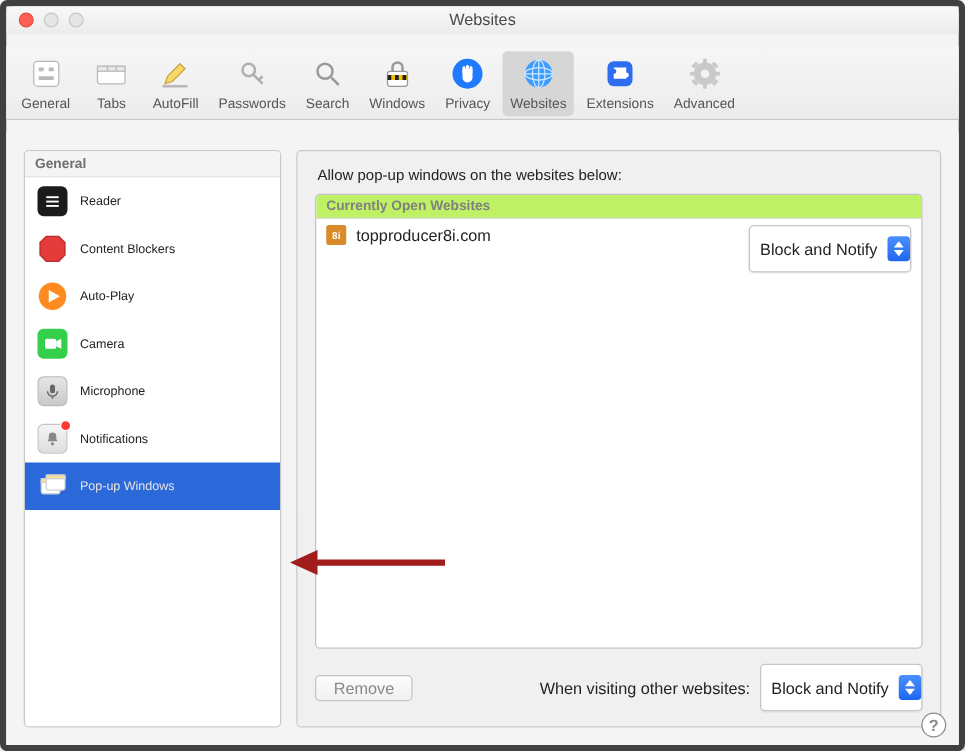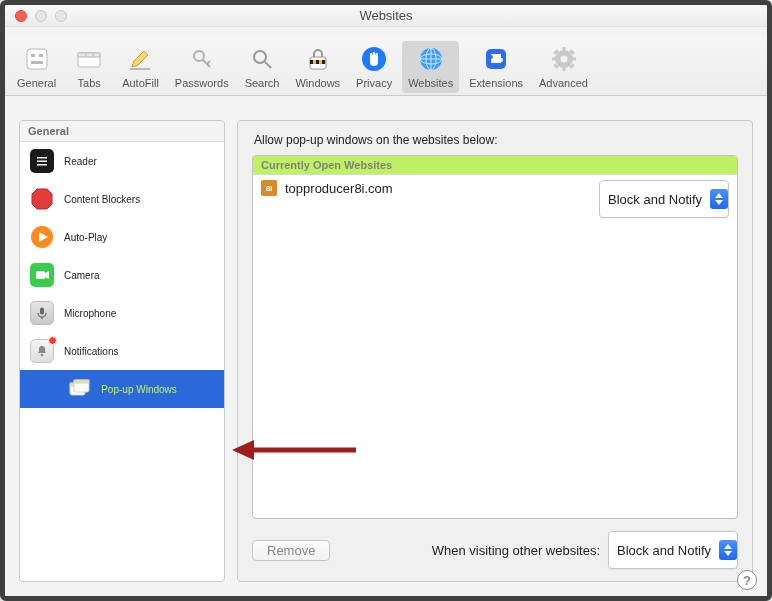--- a/index.html
+++ b/index.html
@@ -113,22 +113,21 @@
     display: flex;
     align-items: center;
     gap: 10px;
     padding: 7px 10px;
     font-size: 10px;
     color: #222;
     position: relative;
   }
   .sb-item.selected {
     background: #2b68d9;
-    color: #bef264;
-    justify-content: center;
+    color: #e5e5e5;
   }
   .sb-icon {
     width: 24px; height: 24px;
     display:flex;align-items:center;justify-content:center;
     flex-shrink:0;
   }
   
   .rsq { width:24px;height:24px;border-radius:5px;display:flex;align-items:center;justify-content:center;}
   
   .mainpanel {

